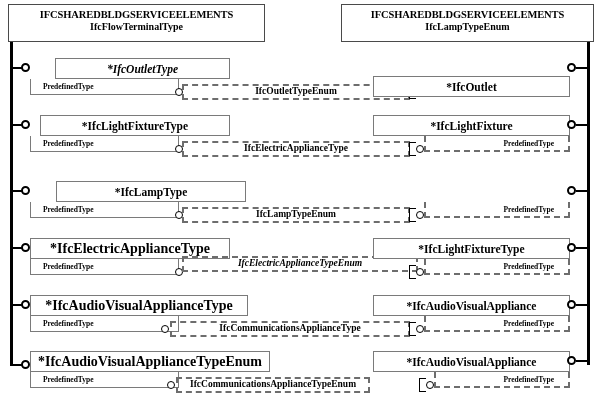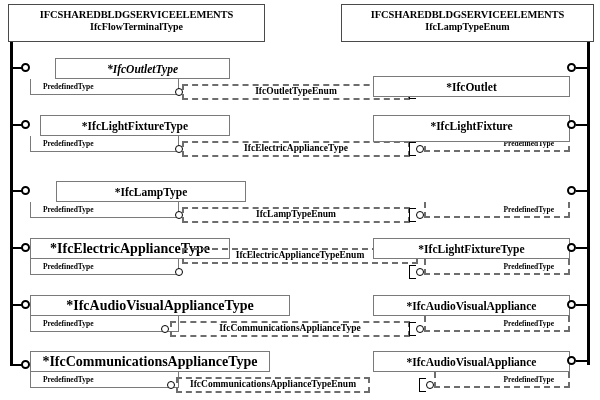--- a/index.html
+++ b/index.html
@@ -167,21 +167,21 @@
   <div class="conn-circle" style="left:21px; top:120px;"></div>
   <div class="entity-box" style="left:40px; top:115px; width:190px; height:21px;">*IfcLightFixtureType</div>
   <div class="attr-band left" style="left:30px; top:136px; width:149px; height:16px;">PredefinedType</div>
   <div class="conn-circle small" style="left:175px; top:145px;"></div>
   <div class="enum-box" style="left:182px; top:141px; width:228px; height:16px;">
     <span class="enum-label">IfcElectricApplianceType</span>
   </div>
   <div class="bracket" style="left:409px; top:142px;"></div>
   <div class="conn-circle small" style="left:416px; top:145px;"></div>
   <div class="attr-band right" style="left:424px; top:136px; width:146px; height:16px; border:2px dashed #6d6d6d; border-top:none;">PredefinedType</div>
-  <div class="entity-box" style="left:373px; top:115px; width:197px; height:27px;">*IfcLightFixture</div>
+  <div class="entity-box" style="left:373px; top:115px; width:197px; height:21px;">*IfcLightFixture</div>
   <div class="conn-circle" style="left:567px; top:120px;"></div>
   <div class="branch-h" style="left:576px; top:124px; width:13px;"></div>
 
   <div class="branch-h" style="left:10px; top:190px; width:14px;"></div>
   <div class="conn-circle" style="left:21px; top:186px;"></div>
   <div class="entity-box" style="left:56px; top:181px; width:190px; height:21px;">*IfcLampType</div>
   <div class="attr-band left" style="left:30px; top:202px; width:149px; height:16px;">PredefinedType</div>
   <div class="conn-circle small" style="left:175px; top:211px;"></div>
   <div class="enum-box" style="left:182px; top:207px; width:228px; height:16px;">
     <span class="enum-label">IfcLampTypeEnum</span>
@@ -190,48 +190,48 @@
   <div class="conn-circle small" style="left:416px; top:211px;"></div>
   <div class="attr-band right" style="left:424px; top:202px; width:146px; height:16px; border:2px dashed #6d6d6d; border-top:none;">PredefinedType</div>
   <div class="conn-circle" style="left:567px; top:186px;"></div>
   <div class="branch-h" style="left:576px; top:190px; width:13px;"></div>
 
   <div class="branch-h" style="left:10px; top:247px; width:14px;"></div>
   <div class="conn-circle" style="left:21px; top:243px;"></div>
   <div class="entity-box wide-text" style="left:30px; top:238px; width:200px; height:21px;">*IfcElectricApplianceType</div>
   <div class="attr-band left" style="left:30px; top:259px; width:149px; height:16px;">PredefinedType</div>
   <div class="conn-circle small" style="left:175px; top:268px;"></div>
-  <div class="enum-box" style="left:182px; top:248px; width:236px; height:16px;">
+  <div class="enum-box" style="left:182px; top:256px; width:236px; height:16px;font-style:italic;">
     <span class="enum-label">IfcElectricApplianceTypeEnum</span>
   </div>
   <div class="bracket" style="left:409px; top:265px;"></div>
   <div class="conn-circle small" style="left:416px; top:268px;"></div>
   <div class="attr-band right" style="left:424px; top:259px; width:146px; height:16px; border:2px dashed #6d6d6d; border-top:none;">PredefinedType</div>
   <div class="entity-box" style="left:373px; top:238px; width:197px; height:21px;">*IfcLightFixtureType</div>
   <div class="conn-circle" style="left:567px; top:243px;"></div>
   <div class="branch-h" style="left:576px; top:247px; width:13px;"></div>
 
   <div class="branch-h" style="left:10px; top:304px; width:14px;"></div>
   <div class="conn-circle" style="left:21px; top:300px;"></div>
-  <div class="entity-box wide-text" style="left:30px; top:295px; width:260px; height:21px;">*IfcAudioVisualApplianceType</div>
+  <div class="entity-box wide-text" style="left:30px; top:295px; width:218px; height:21px;">*IfcAudioVisualApplianceType</div>
   <div class="attr-band left" style="left:30px; top:316px; width:149px; height:16px;">PredefinedType</div>
   <div class="conn-circle small" style="left:161px; top:325px;"></div>
   <div class="enum-box" style="left:170px; top:321px; width:240px; height:16px;">
     <span class="enum-label">IfcCommunicationsApplianceType</span>
   </div>
   <div class="bracket" style="left:409px; top:322px;"></div>
   <div class="conn-circle small" style="left:416px; top:325px;"></div>
   <div class="attr-band right" style="left:424px; top:316px; width:146px; height:16px; border:2px dashed #6d6d6d; border-top:none;">PredefinedType</div>
   <div class="entity-box" style="left:373px; top:295px; width:197px; height:21px;">*IfcAudioVisualAppliance</div>
   <div class="conn-circle" style="left:567px; top:300px;"></div>
   <div class="branch-h" style="left:576px; top:304px; width:13px;"></div>
 
   <div class="branch-h" style="left:10px; top:364px; width:14px;"></div>
   <div class="conn-circle" style="left:21px; top:360px;"></div>
-  <div class="entity-box wide-text" style="left:30px; top:351px; width:240px; height:21px;">*IfcCommunicationsApplianceType</div>
+  <div class="entity-box wide-text" style="left:30px; top:351px; width:240px; height:21px;">*IfcAudioVisualApplianceTypeEnum</div>
   <div class="attr-band left" style="left:30px; top:372px; width:149px; height:16px;">PredefinedType</div>
   <div class="conn-circle small" style="left:167px; top:381px;"></div>
   <div class="enum-box" style="left:176px; top:377px; width:194px; height:16px;">
     <span class="enum-label">IfcCommunicationsApplianceTypeEnum</span>
   </div>
   <div class="bracket" style="left:419px; top:378px;"></div>
   <div class="conn-circle small" style="left:426px; top:381px;"></div>
   <div class="attr-band right" style="left:434px; top:372px; width:136px; height:16px; border:2px dashed #6d6d6d; border-top:none;">PredefinedType</div>
   <div class="entity-box" style="left:373px; top:351px; width:197px; height:21px;">*IfcAudioVisualAppliance</div>
   <div class="conn-circle" style="left:567px; top:356px;"></div>

